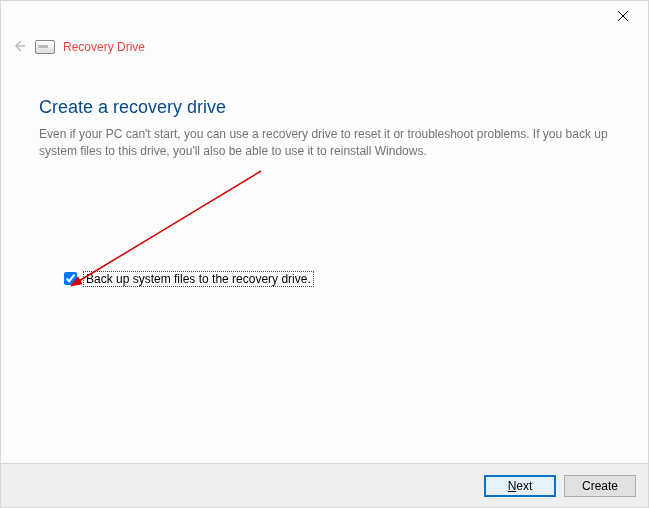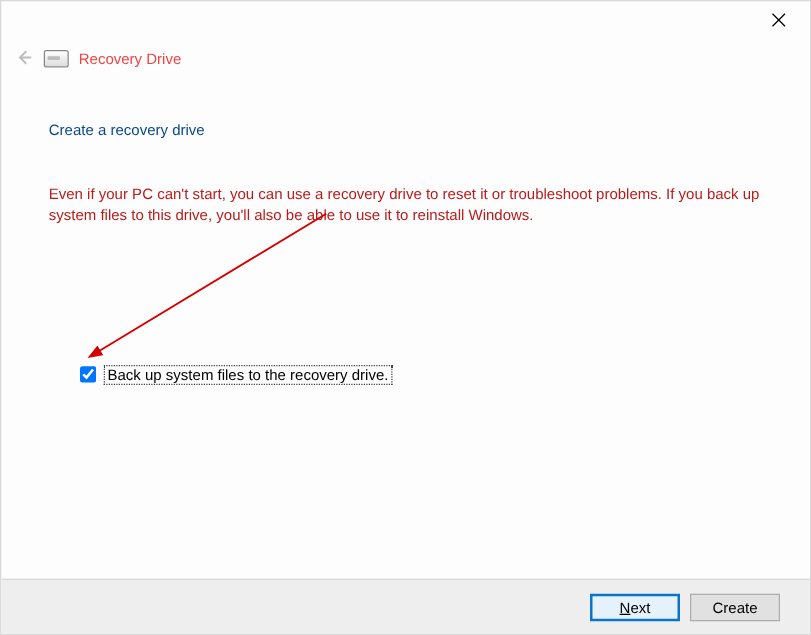--- a/index.html
+++ b/index.html
@@ -70,27 +70,27 @@
   }
   .header-title {
     font-size: 12px;
     color: #ef4444;
   }
   .content {
     padding: 20px 38px 0 38px;
   }
   .page-title {
     color: #0a4a8a;
-    font-size: 12px;
+    font-size: 18px;
     font-weight: 400;
-    margin: 18px 0 36px 0;
+    margin: 18px 0 8px 0;
   }
   .desc {
     font-size: 12px;
-    color: #b91c1c;
+    color: #737373;
     line-height: 1.45;
     margin-bottom: 110px;
   }
   .checkbox-row {
     display: flex;
     align-items: center;
     gap: 6px;
     font-size: 12px;
     padding-left: 25px;
   }
@@ -106,21 +106,21 @@
     bottom: 0;
     left: 0;
     right: 0;
     height: 44px;
     background: #eeeeee;
     border-top: 1px solid #d8d8d8;
     display: flex;
     justify-content: flex-end;
     align-items: center;
     gap: 8px;
-    padding-right: 24px;
+    padding-right: 12px;
     box-sizing: border-box;
   }
   .btn {
     min-width: 72px;
     height: 22px;
     font-size: 12px;
     font-family: inherit;
     background: #e1e1e1;
     border: 1px solid #adadad;
     padding: 0 12px;

